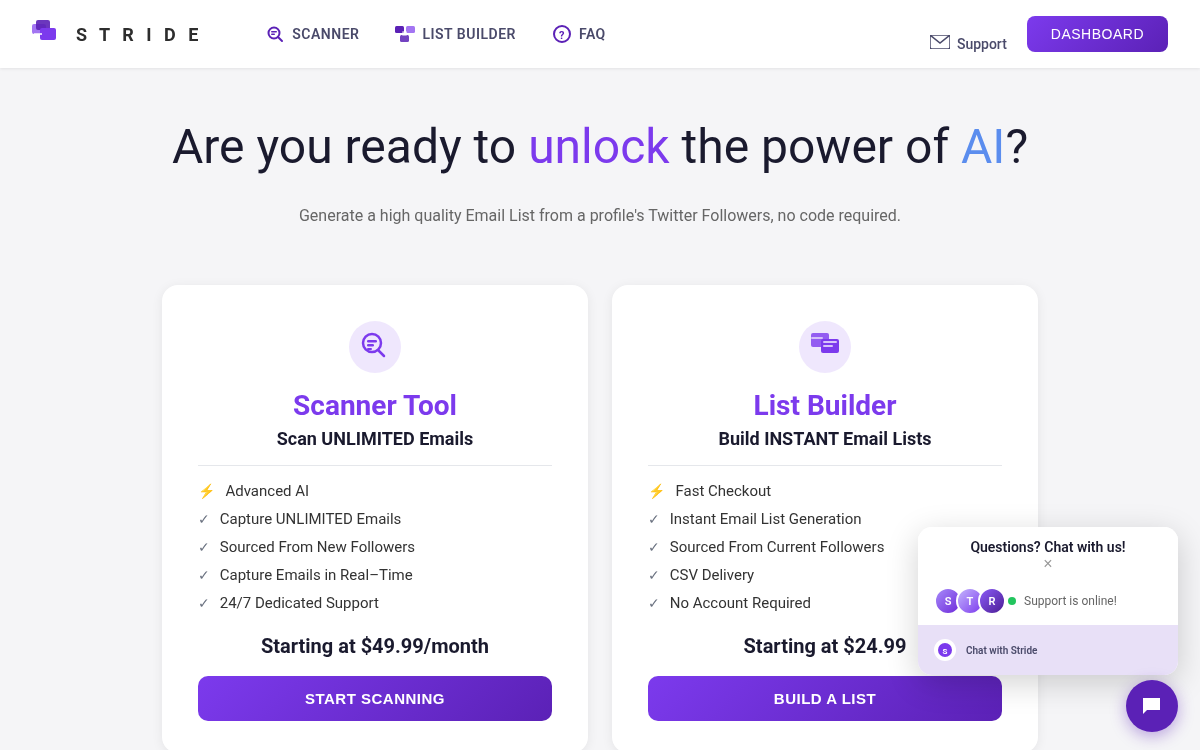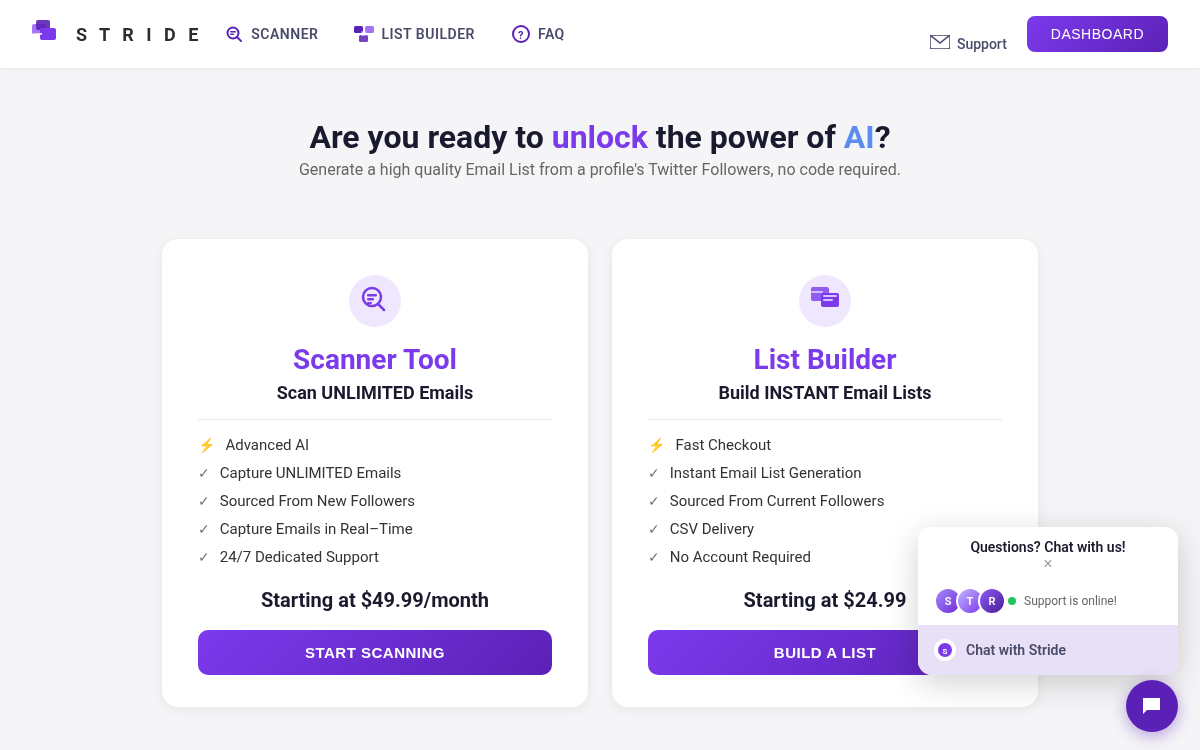--- a/index.html
+++ b/index.html
@@ -19,21 +19,21 @@
       align-items: center;
       padding: 0 32px;
       box-shadow: 0 1px 3px rgba(0,0,0,0.08);
       position: relative;
       z-index: 10;
     }
     .nav-logo {
       display: flex;
       align-items: center;
       gap: 8px;
-      margin-right: 22px;
+      margin-right: 63px;
     }
     .nav-logo-icon {
       width: 36px;
       height: 28px;
     }
     .nav-logo-text {
       font-size: 18px;
       font-weight: 700;
       letter-spacing: 4px;
       color: #2d2d2d;
@@ -86,25 +86,25 @@
       letter-spacing: 0.5px;
       cursor: pointer;
     }
 
     
     .hero {
       text-align: center;
       padding: 50px 20px 30px;
     }
     .hero-title {
-      font-size: 32px;
-      font-weight: 700;
+      font-size: 48px;
+      font-weight: 400;
       color: #1a1a2e;
       line-height: 1.2;
-      margin-bottom: 4px;
+      margin-bottom: 30px;
     }
     .hero-title .highlight-purple {
       color: #7c3aed;
     }
     .hero-title .highlight-blue {
       color: #5b8dee;
     }
     .hero-subtitle {
       font-size: 16px;
       color: #666;
@@ -257,21 +257,21 @@
       width: 22px;
       height: 22px;
       background: white;
       border-radius: 50%;
       display: flex;
       align-items: center;
       justify-content: center;
       font-size: 11px;
     }
     .chat-stride-label {
-      font-size: 14px;
+      font-size: 10px;
       font-weight: 600;
       color: #4a4a6a;
     }
     .chat-bubble-btn {
       position: fixed;
       bottom: 18px;
       right: 22px;
       width: 52px;
       height: 52px;
       background: #5b21b6;

